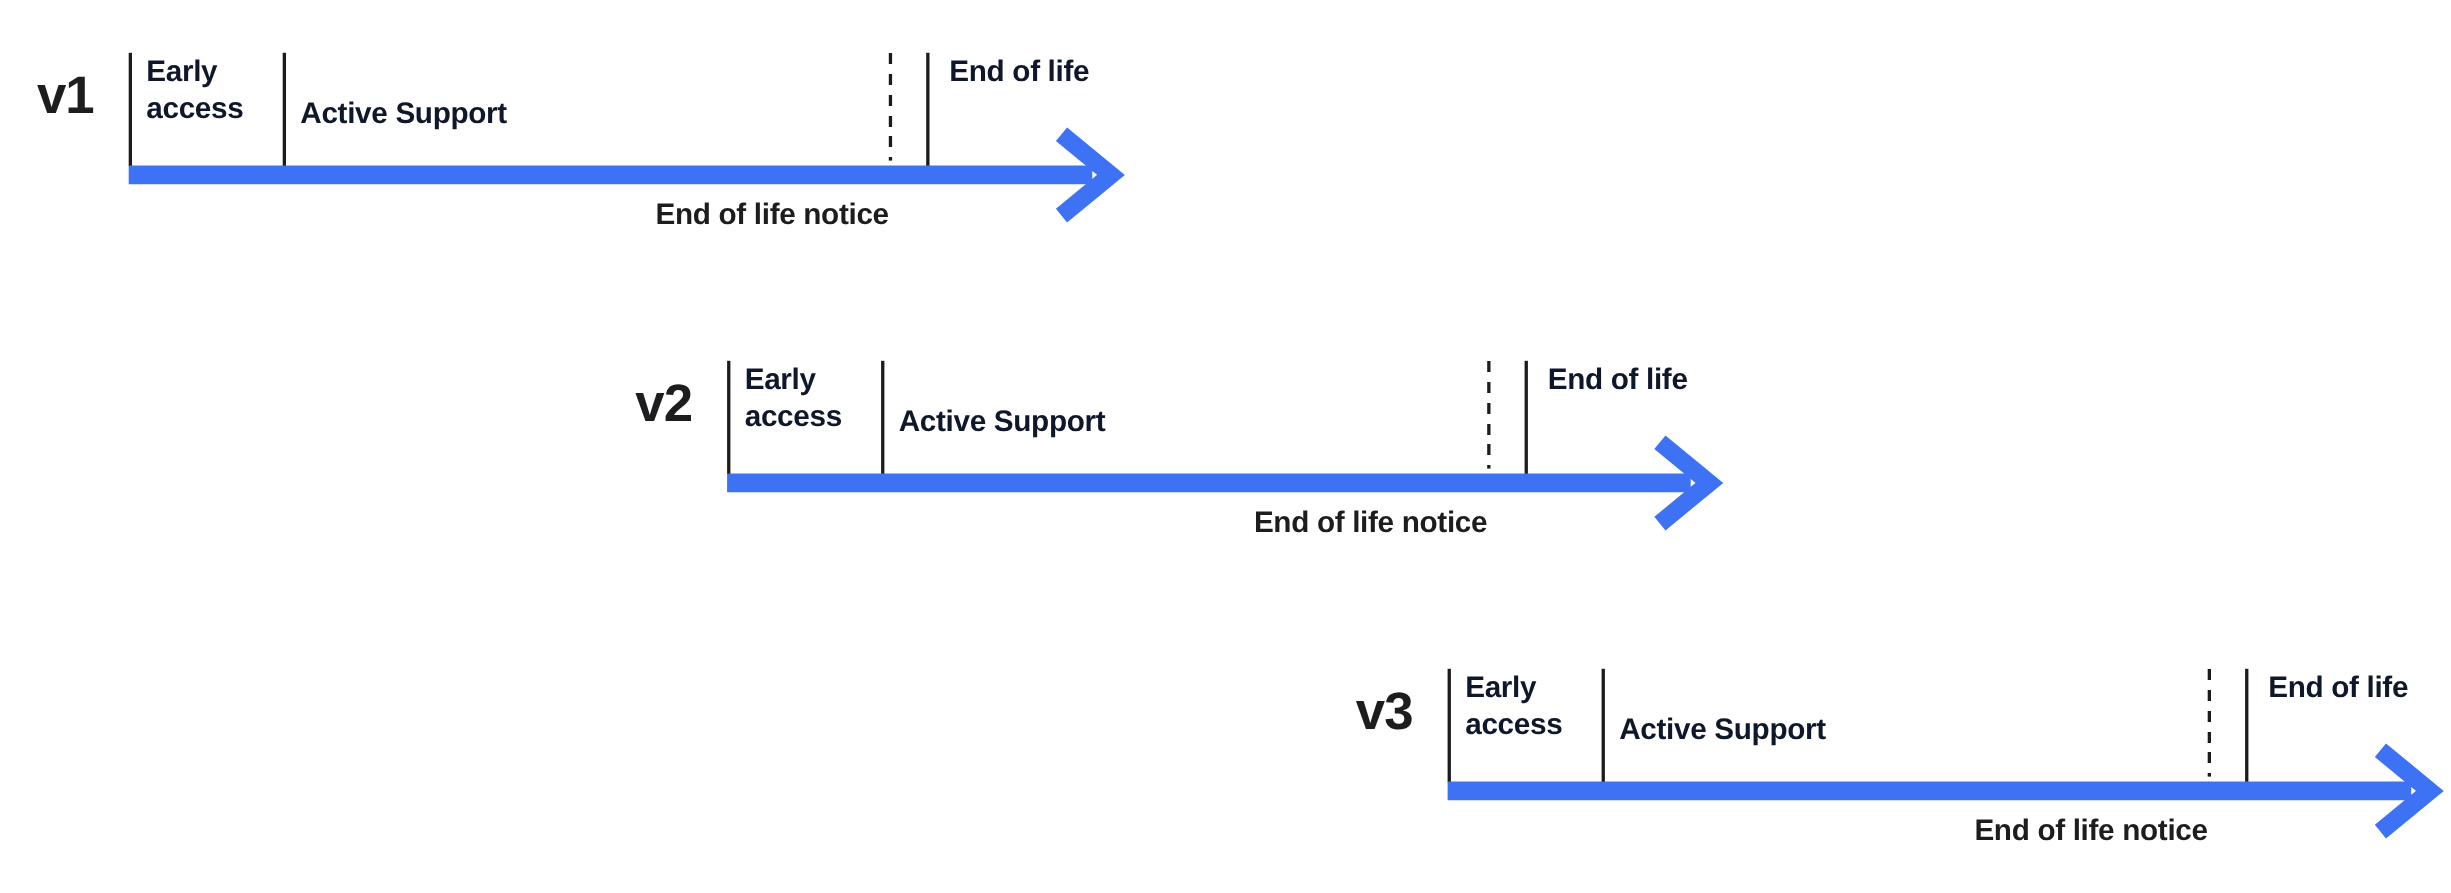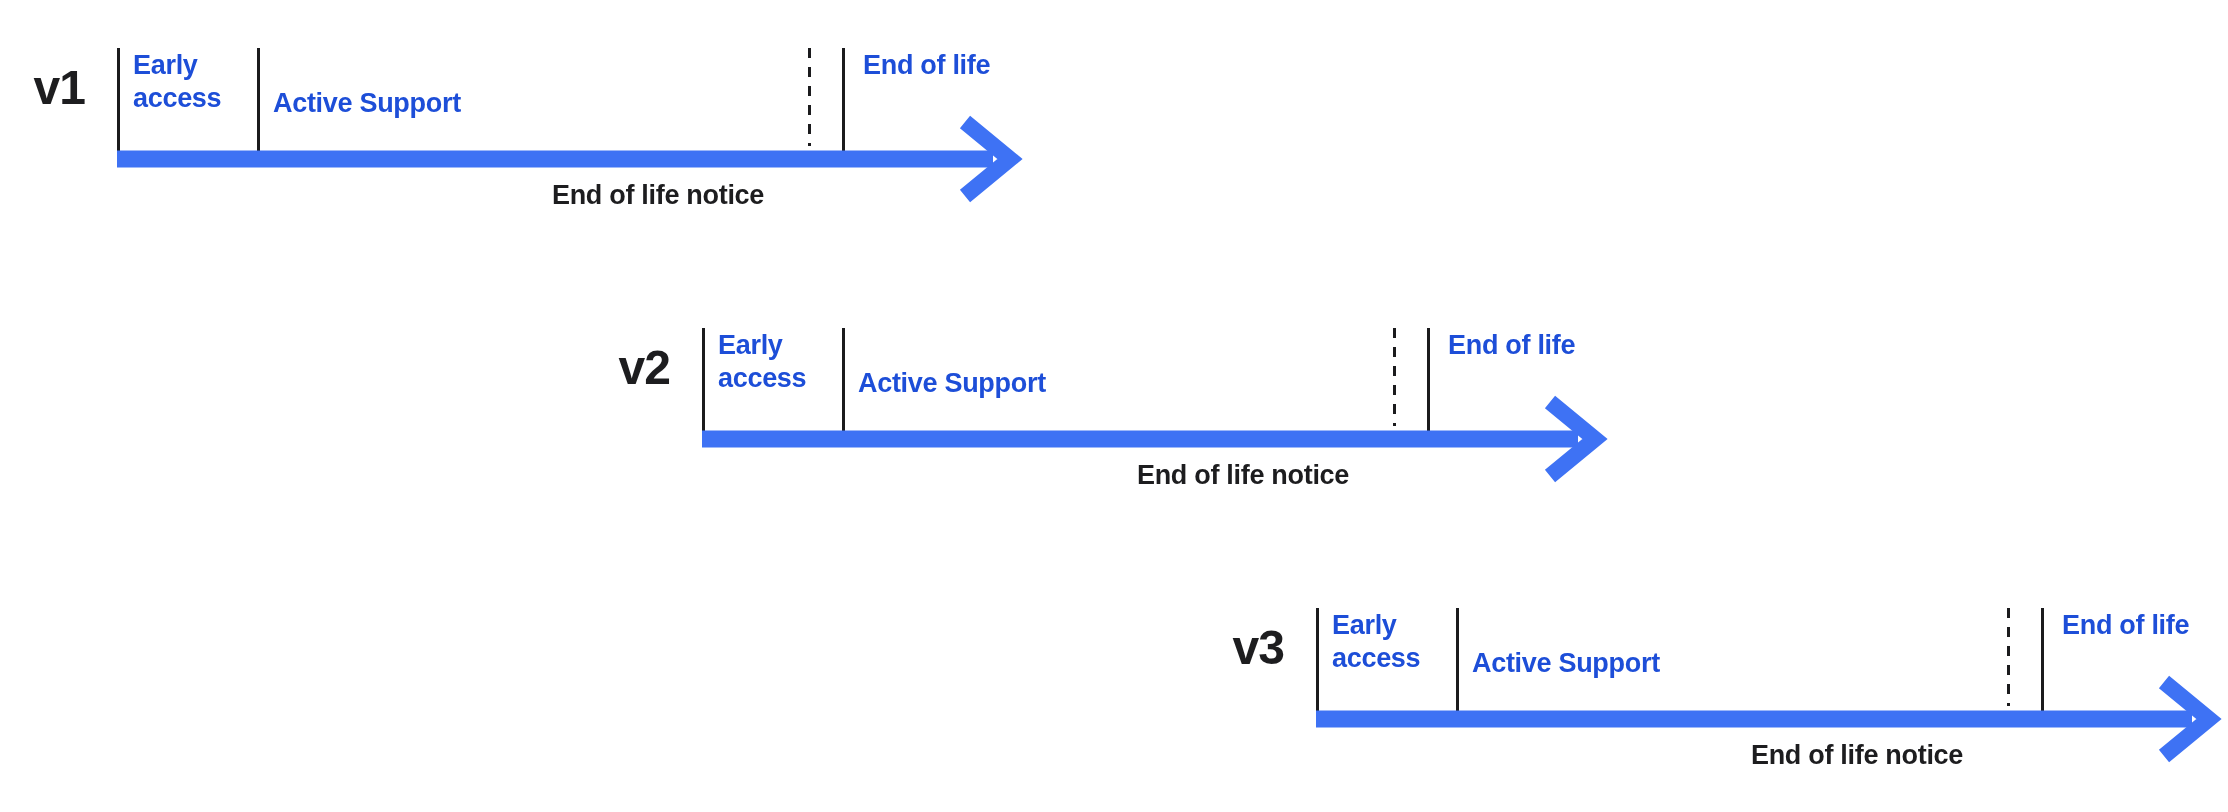--- a/index.html
+++ b/index.html
@@ -7,21 +7,21 @@
     width:2228px;height:812px;
     background:#ffffff;
     font-family:"Liberation Sans","DejaVu Sans",sans-serif;
     overflow:hidden;
     position:relative;
   }
   .canvas{position:absolute;left:0;top:0;width:1788px;height:812px;}
 
   .row{position:absolute;width:920px;height:190px;}
   .row-1{left:117px;top:48px;}
-  .row-2{left:702px;top:328px;}
+  .row-2{left:661px;top:328px;}
   .row-3{left:1316px;top:608px;}
 
   .version{
     position:absolute;left:-150px;top:12px;width:118px;
     text-align:right;
     font-size:48px;font-weight:bold;line-height:56px;
     color:#1d1d1f;letter-spacing:-1px;
   }
 
   .tick{
@@ -33,31 +33,31 @@
   .tick-eol{left:725px;}
 
   .dashed-line{
     position:absolute;left:691px;top:0;width:3px;height:98px;
     background:repeating-linear-gradient(to bottom,#1b1b1d 0px,#1b1b1d 10px,transparent 10px,transparent 19px);
   }
 
   .phase-label{
     position:absolute;top:1px;
     font-size:27px;font-weight:bold;line-height:33px;
-    color:#1d4ed8;white-space:pre-line;letter-spacing:-0.3px;
+    color:#0f172a;white-space:pre-line;letter-spacing:-0.3px;
   }
   .early{left:16px;}
   .active{left:156px;white-space:nowrap;margin-top:38px;}
   .eol{left:746px;white-space:nowrap;}
 
   .arrow-svg{position:absolute;left:0;top:63px;width:910px;height:96px;overflow:visible;}
 
   .notice{
     position:absolute;left:391px;top:131px;width:300px;
-    text-align:center;
+    text-align:right;
     font-size:27px;font-weight:bold;line-height:32px;
     color:#1d1d1f;white-space:nowrap;letter-spacing:-0.3px;
   }
 </style>
 </head>
 <body>
 
 <div class="canvas">
 
   <section class="row row-1">

